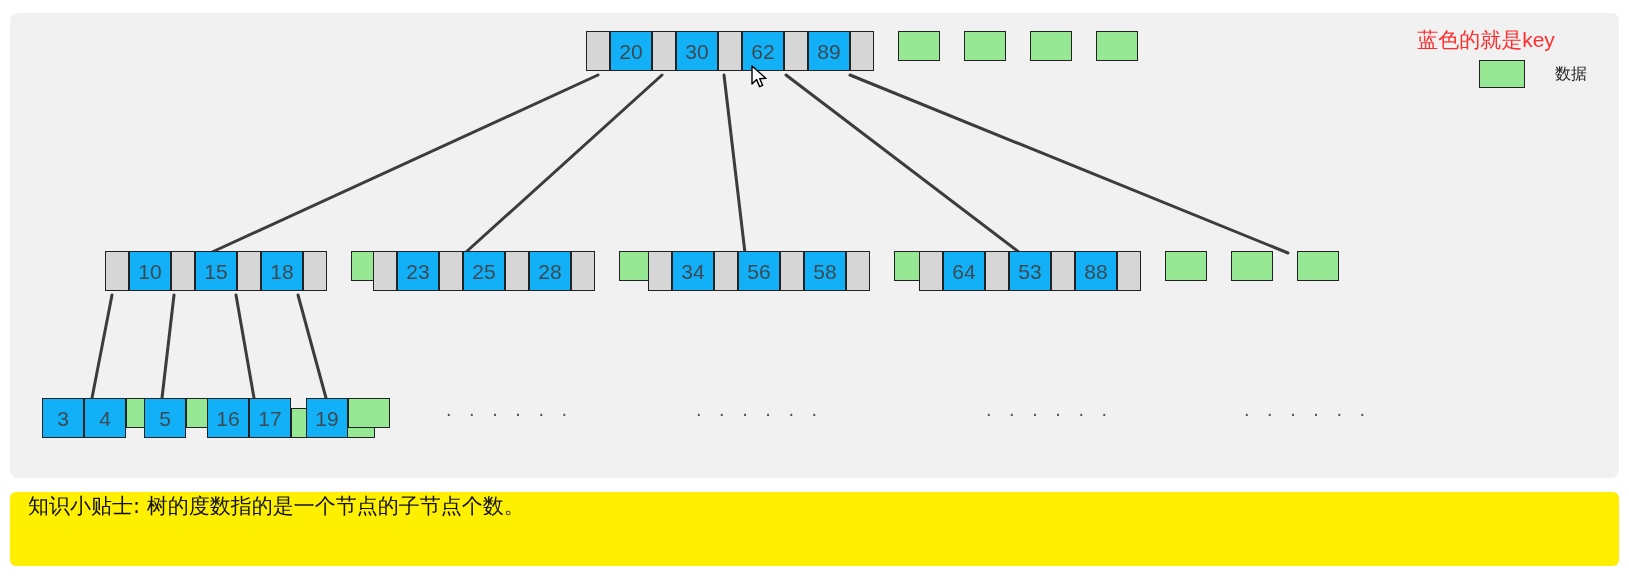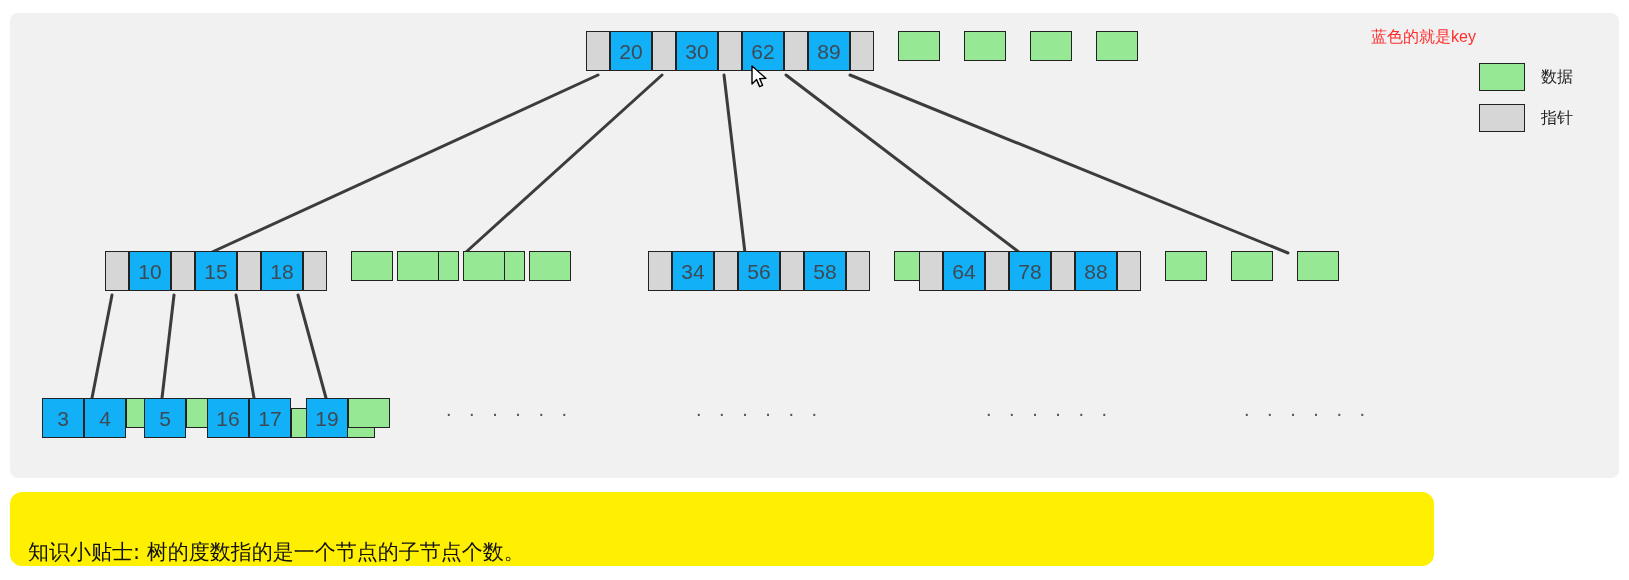--- a/index.html
+++ b/index.html
@@ -45,36 +45,36 @@
   .leaf .cell.data{width:42px;height:30px;}
   
   .ellipsis{
     position:absolute;
     font-size:20px;color:#555;letter-spacing:6px;
     line-height:1;white-space:nowrap;
   }
   
   #legend{position:absolute;right:18px;top:16px;width:230px;}
   #legend-title{
-    color:#ff2d2d;font-size:16px;text-align:left;
-    line-height:1;margin-bottom:18px;white-space:nowrap;
+    color:#ff2d2d;font-size:21px;text-align:center;
+    line-height:1;margin-bottom:10px;white-space:nowrap;
   }
   .legend-row{display:flex;align-items:center;justify-content:flex-end;margin-bottom:13px;}
   .legend-swatch{
     width:44px;height:26px;border:1px solid #222;margin-right:16px;
   }
   .legend-swatch.data{background:#97e894;}
   .legend-swatch.ptr{background:#d6d6d6;}
-  .legend-label{font-size:16px;color:#222;width:60px;text-align:left;}
+  .legend-label{font-size:16px;color:#222;width:60px;text-align:center;}
   
   #tip-banner{
     position:absolute;left:10px;top:492px;
-    width:1424px;height:74px;
-    background:#ffef00;border-radius:12px;
-    display:flex;align-items:flex-end;
+    width:1609px;height:74px;
+    background:#ffef00;border-radius:6px;
+    display:flex;align-items:flex-start;
   }
   #tip-text{
     margin-left:18px;font-size:21px;color:#111;
     font-family:"DejaVu Sans","Liberation Sans",sans-serif;
   }
   
   #mouse-cursor{position:absolute;left:741px;top:52px;width:18px;height:26px;}
 </style>
 </head>
 <body>
@@ -139,20 +139,29 @@
       <div class="cell data"></div>
       <div class="cell data spacer"></div>
       <div class="cell data"></div>
       <div class="cell data spacer"></div>
       <div class="cell data"></div>
       <div class="cell data spacer"></div>
     </div>
   </div>
 
   <div class="node" id="node-internal-2" style="left:363px;top:238px;">
+    <div class="node-keys">
+      <div class="cell ptr"></div>
+      <div class="cell key">23</div>
+      <div class="cell ptr"></div>
+      <div class="cell key">25</div>
+      <div class="cell ptr"></div>
+      <div class="cell key">28</div>
+      <div class="cell ptr"></div>
+    </div>
     <div class="node-data">
       <div class="cell data spacer"></div>
       <div class="cell data"></div>
       <div class="cell data spacer"></div>
       <div class="cell data"></div>
       <div class="cell data spacer"></div>
       <div class="cell data"></div>
       <div class="cell data spacer"></div>
     </div>
   </div>
@@ -176,21 +185,21 @@
       <div class="cell data"></div>
       <div class="cell data spacer"></div>
     </div>
   </div>
 
   <div class="node" id="node-internal-4" style="left:909px;top:238px;">
     <div class="node-keys">
       <div class="cell ptr"></div>
       <div class="cell key">64</div>
       <div class="cell ptr"></div>
-      <div class="cell key">78</div>
+      <div class="cell key">53</div>
       <div class="cell ptr"></div>
       <div class="cell key">88</div>
       <div class="cell ptr"></div>
     </div>
     <div class="node-data">
       <div class="cell data spacer"></div>
       <div class="cell data"></div>
       <div class="cell data spacer"></div>
       <div class="cell data"></div>
       <div class="cell data spacer"></div>
@@ -244,24 +253,20 @@
   <div class="ellipsis" style="left:686px;top:386px;">. . . . . .</div>
   <div class="ellipsis" style="left:976px;top:386px;">. . . . . .</div>
   <div class="ellipsis" style="left:1234px;top:386px;">. . . . . .</div>
 
   <div id="legend">
     <div id="legend-title">蓝色的就是key</div>
     <div class="legend-row">
       <div class="legend-swatch data"></div>
       <div class="legend-label">数据</div>
     </div>
-    <div class="legend-row">
-      <div class="legend-swatch ptr"></div>
-      <div class="legend-label">指针</div>
-    </div>
   </div>
 
   <svg id="mouse-cursor" viewBox="0 0 18 26">
     <path d="M1 1 L1 19 L5.6 14.6 L8.6 21.6 L11.6 20.3 L8.7 13.6 L15 13.4 Z" fill="#ffffff" stroke="#000000" stroke-width="1.4" stroke-linejoin="round"></path>
   </svg>
 
 </div>
 
 <div id="tip-banner">
   <div id="tip-text">知识小贴士: 树的度数指的是一个节点的子节点个数。</div>

